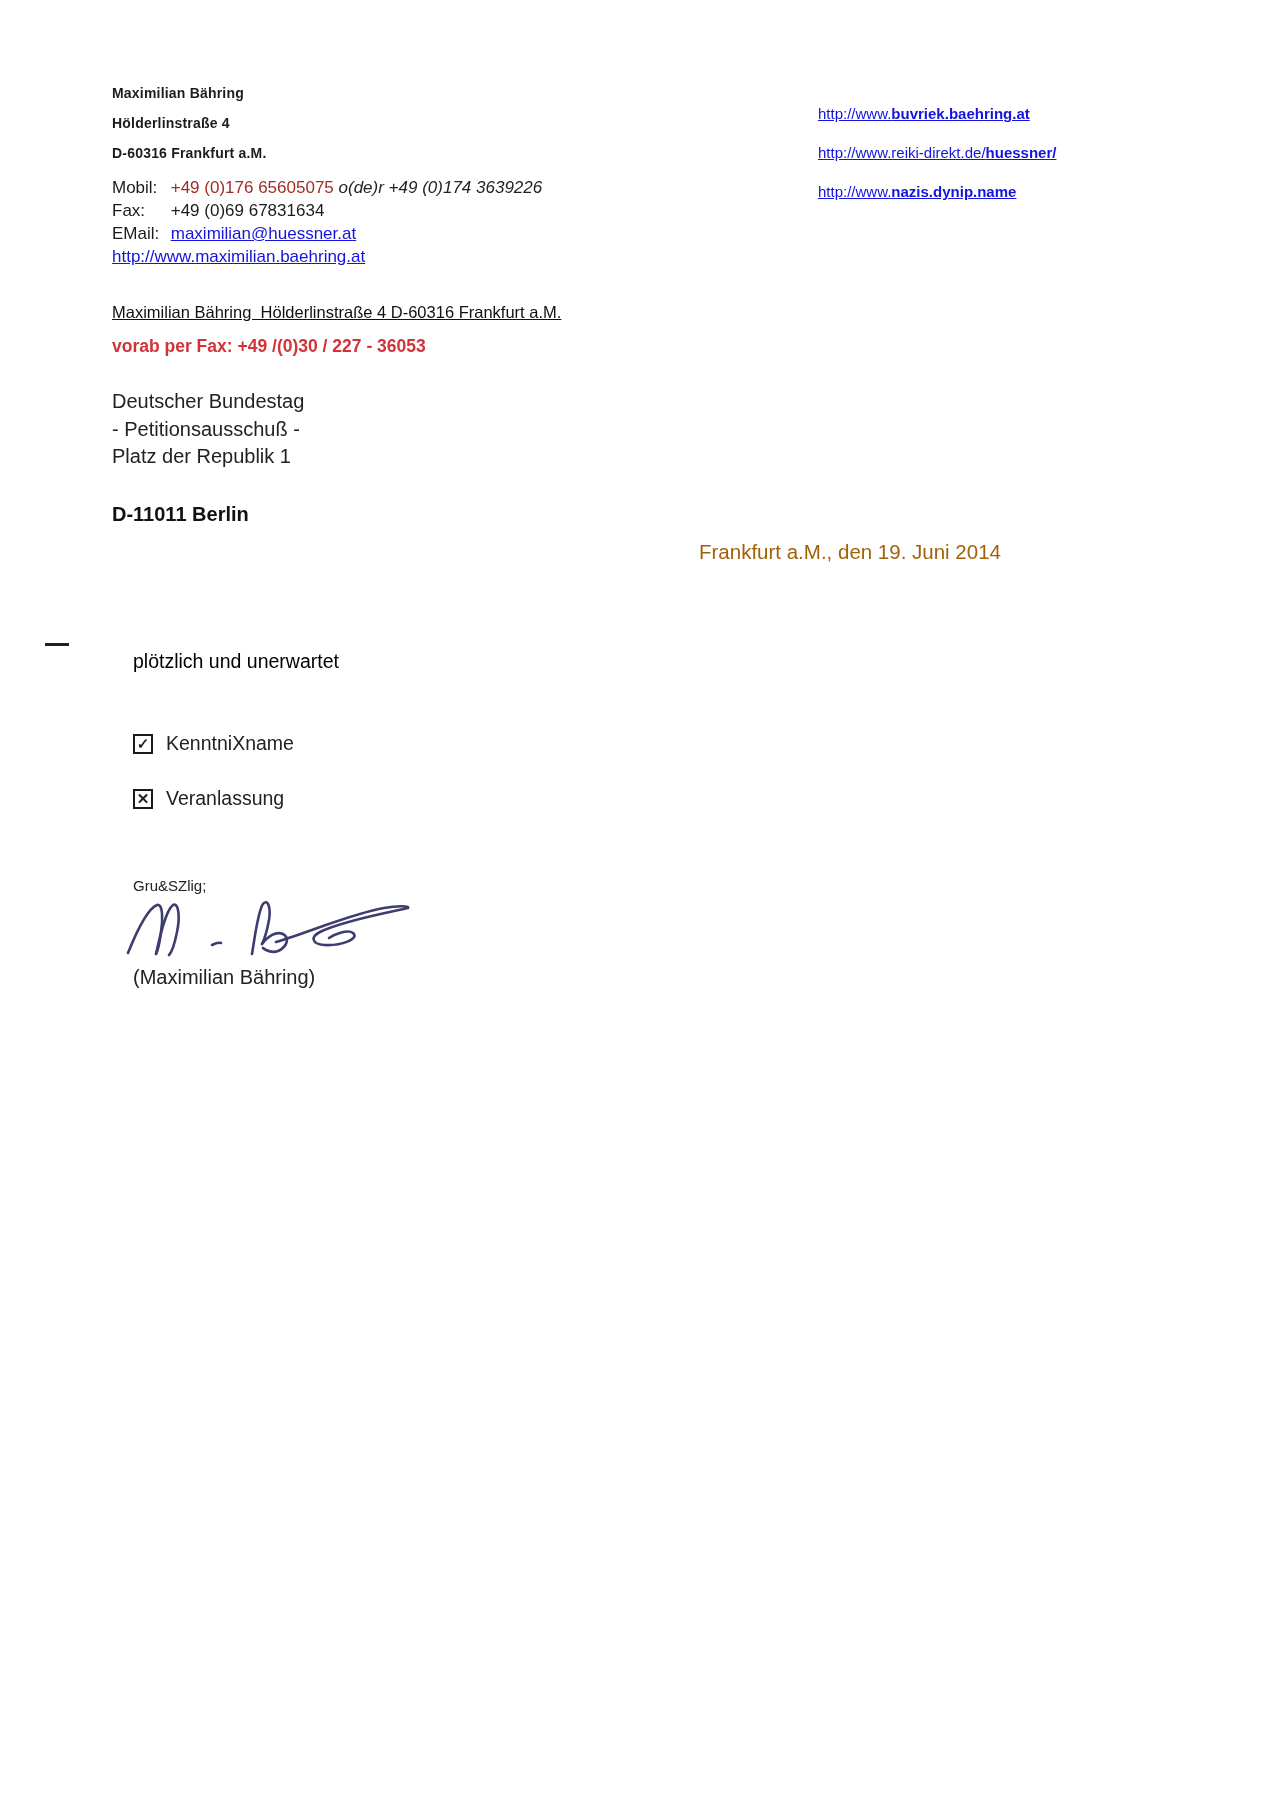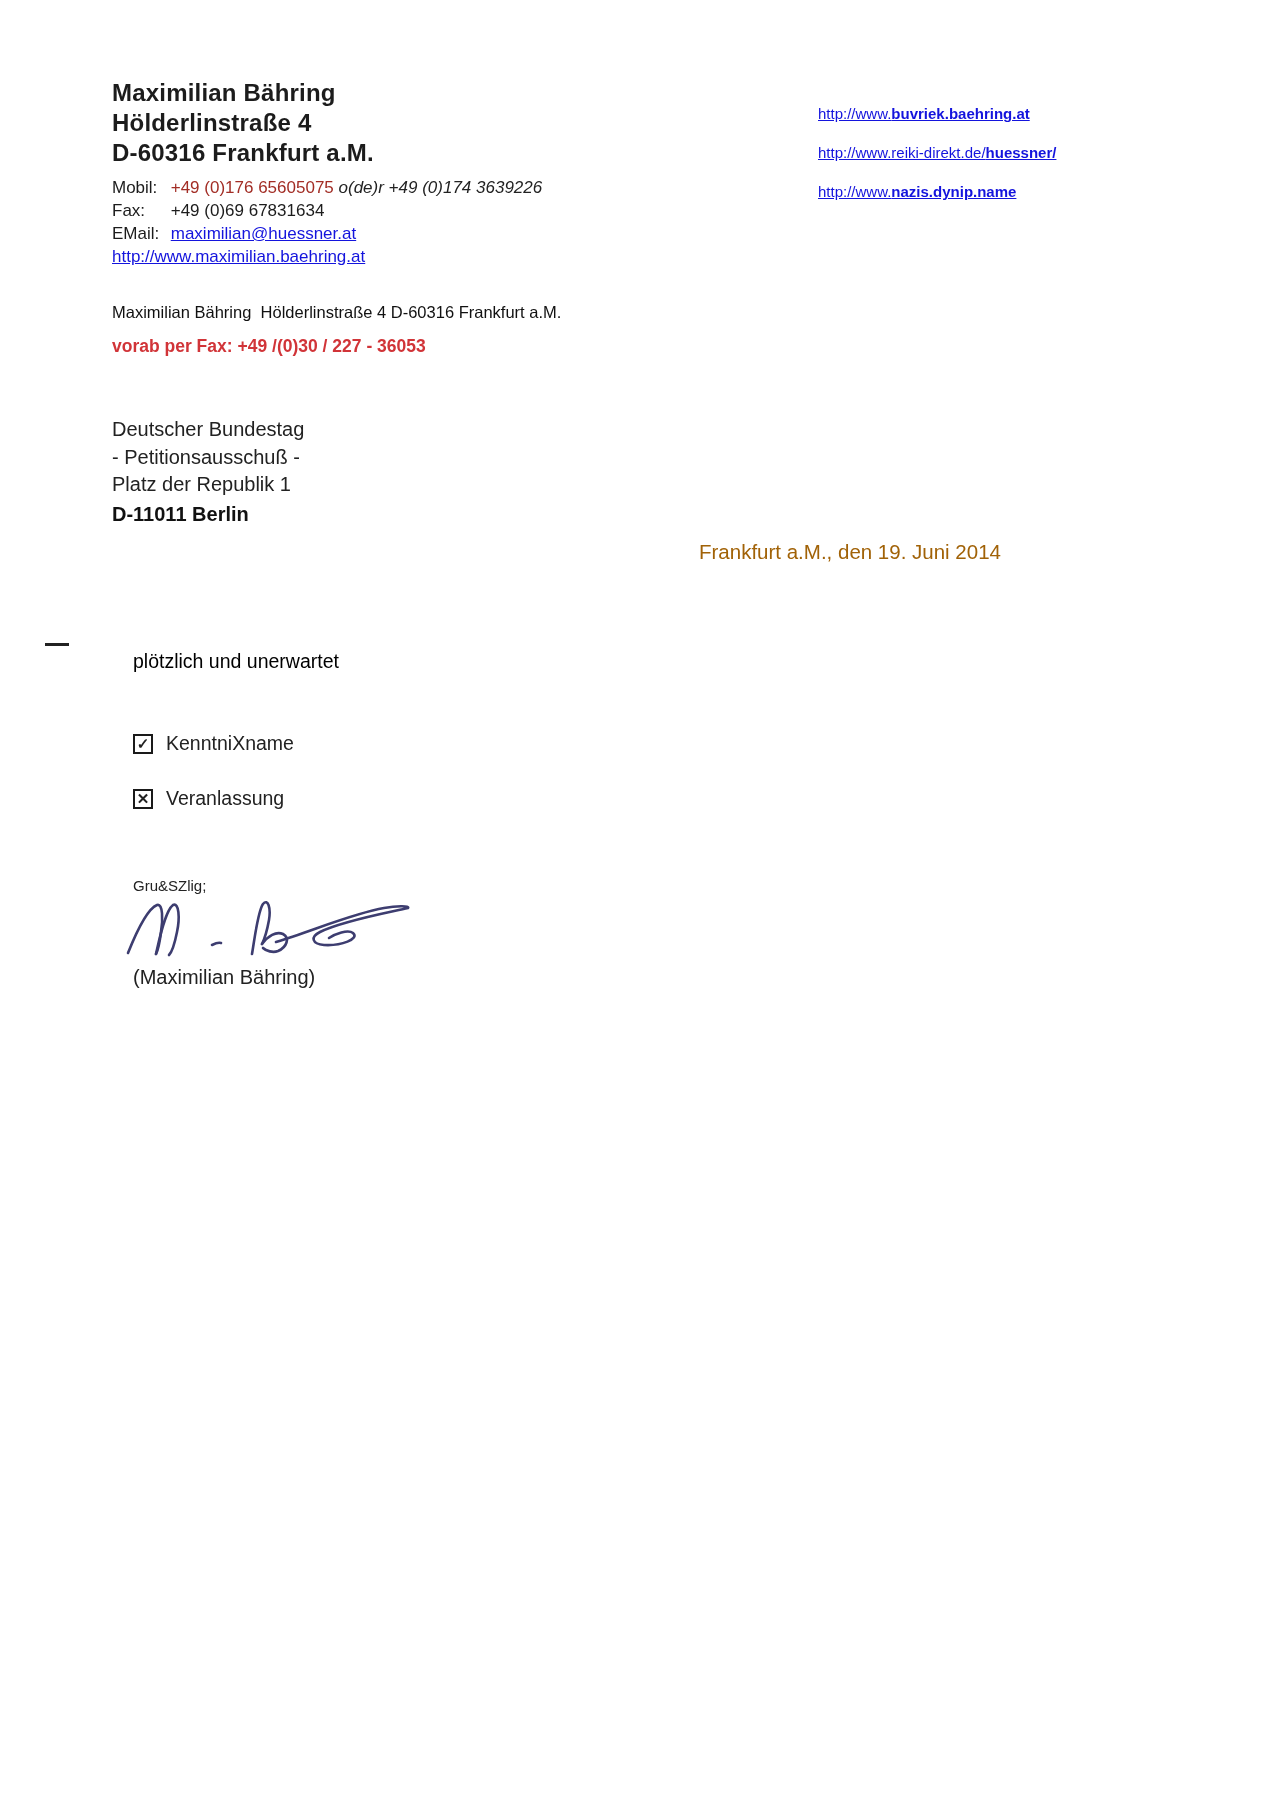--- a/index.html
+++ b/index.html
@@ -8,35 +8,35 @@
     width:1280px;height:1811px;
     margin:0 auto;
     background:#ffffff;
     font-family:"Liberation Sans", sans-serif;
     color:#1c1c1c;
     overflow:hidden;
   }
   .abs{position:absolute;}
   
   .sender{left:112px;top:78px;}
-  .sender .bigline{font-size:24px;font-weight:700;line-height:30px;letter-spacing:.2px;}
+  .sender .bigline{font-size:14px;font-weight:700;line-height:30px;letter-spacing:.2px;}
   .contact{margin-top:8px;font-size:17px;line-height:23px;}
   .clabel{font-weight:400;display:inline-block;min-width:54px;}
   .redtext{color:#a22d25;}
   .alt-ital{font-style:italic;color:#222;}
   a.link, .link{color:#1414dd;text-decoration:underline;cursor:pointer;}
   
   .rlinks{left:818px;top:94px;}
   .rlink{display:block;font-size:15px;line-height:39px;color:#1414dd;text-decoration:underline;cursor:pointer;white-space:nowrap;}
   .rlink b{font-weight:800;}
   
-  .sender-line{left:112px;top:303px;font-size:16.5px;white-space:pre;color:#111;}
+  .sender-line{left:112px;top:303px;font-size:16.5px;text-decoration:underline;white-space:pre;color:#111;}
   .fax-notice{left:112px;top:336px;font-size:17.5px;font-weight:700;color:#d13438;}
   
-  .recipient{left:112px;top:388px;font-size:20px;line-height:27.5px;color:#222;margin-top:28px;}
+  .recipient{left:112px;top:388px;font-size:20px;line-height:27.5px;color:#222;}
   .berlin{left:112px;top:503px;font-size:20px;font-weight:600;color:#111;}
   .dateline{left:678px;top:540px;font-size:20.5px;color:#a16207;margin-left:21px;}
   
   .margin-dash{left:45px;top:643px;width:24px;height:3px;background:#222;}
   .subject{left:133px;top:650px;font-size:19.5px;color:#000000;}
   .cbrow{display:flex;align-items:center;font-size:19.5px;color:#222;}
   .cb1{left:133px;top:732px;}
   .cb2{left:133px;top:787px;}
   .cbx{display:inline-flex;width:20px;height:20px;border:2.5px solid #1a1a1a;align-items:center;justify-content:center;
        font-size:15px;font-weight:800;margin-right:13px;box-sizing:border-box;line-height:1;}

